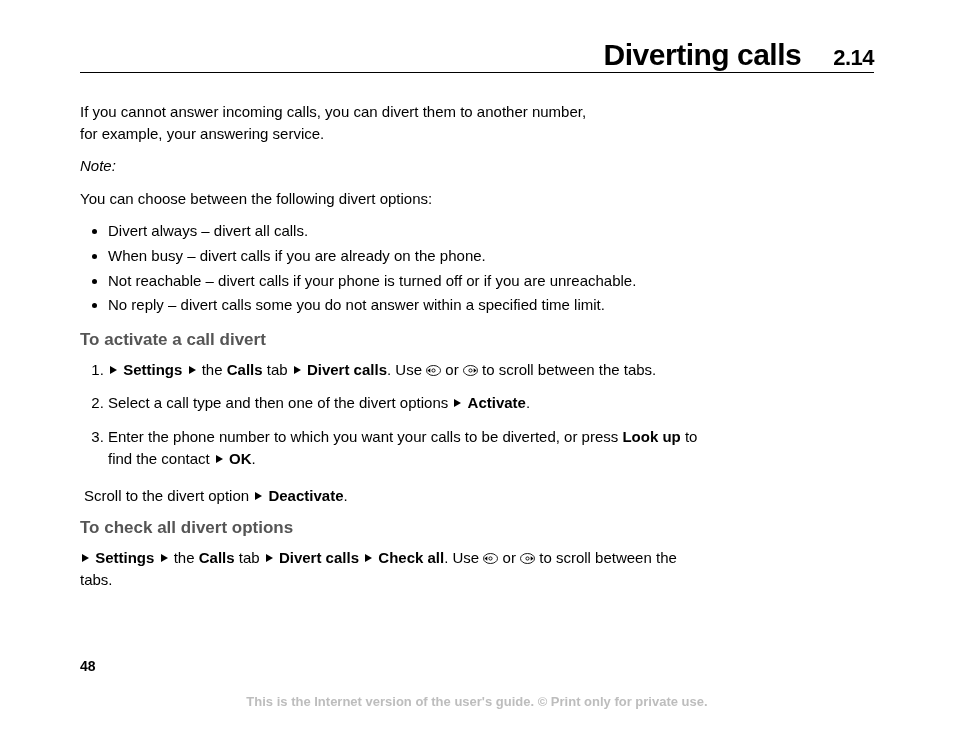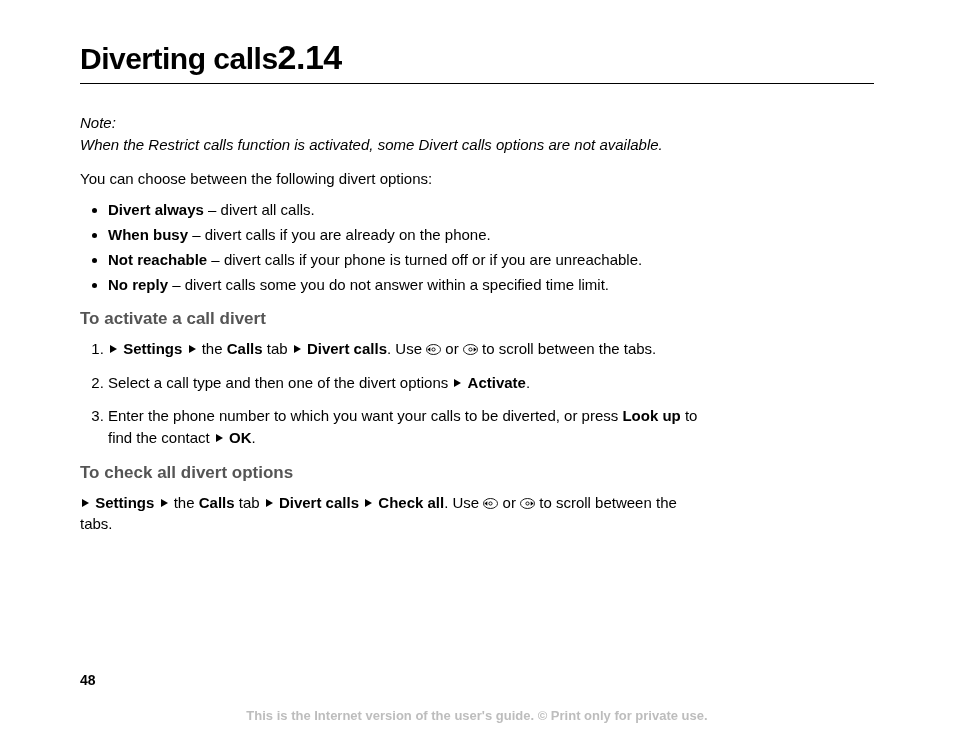--- a/index.html
+++ b/index.html
@@ -16,36 +16,36 @@
     width: 954px;
     height: 735px;
     font-family: "Helvetica Neue", Helvetica, Arial, sans-serif;
     color: var(--text);
     box-sizing: border-box;
     padding: 38px 80px 0 80px;
     position: relative;
   }
   .titlebar {
     display: flex;
-    justify-content: flex-start;
+    justify-content: flex-end;
     align-items: baseline;
     border-bottom: 1.2px solid #000;
-    padding-bottom: 6px;
     margin-bottom: 28px;
     font-stretch: condensed;
   }
   .title {
     font-size: 30px;
     font-weight: 700;
     letter-spacing: -0.5px;
   }
   .secnum {
-    font-size: 34px;
+    font-size: 22px;
     font-weight: 700;
     letter-spacing: -0.5px;
+    margin-left: 32px;
   }
   .body {
     font-size: 15px;
     line-height: 1.45;
     font-weight: 300;
   }
   .para {
     margin: 0 0 10px 0;
     max-width: 620px;
   }
@@ -58,21 +58,21 @@
     display: block;
   }
   ul.options {
     margin: 6px 0 12px 0;
     padding-left: 28px;
   }
   ul.options li {
     margin: 3px 0;
     font-weight: 300;
   }
-  ul.options li .b { font-weight: 700; }
+  ul.options li .b { font-weight: 400; }
   .subhead {
     font-weight: 700;
     color: var(--gray);
     margin: 10px 0 6px 0;
     font-size: 17px;
   }
   ol.steps {
     margin: 4px 0 10px 0;
     padding-left: 28px;
     max-width: 620px;
@@ -102,21 +102,21 @@
   .indent {
     padding-left: 4px;
     margin-bottom: 10px;
     max-width: 620px;
     font-weight: 300;
   }
   .footer {
     position: absolute;
     left: 80px;
     right: 80px;
-    bottom: 12px;
+    bottom: 26px;
   }
   .pagenum {
     font-weight: 700;
     font-size: 14px;
   }
   .footnote {
     text-align: center;
     color: var(--lightgray);
     font-weight: 700;
     font-size: 13px;
@@ -126,24 +126,27 @@
 </head>
 <body>
 
 <div class="titlebar">
   <div class="title">Diverting calls</div>
   <div class="secnum">2.14</div>
 </div>
 
 <div class="body">
 
+  <p class="para">
+    <span>If you cannot answer incoming calls, you can divert them to another number,</span><br>
+    <span>for example, your answering service.</span>
+  </p>
 
   <p class="note">
     <span class="note-label">Note:</span>
-    <span>When the Restrict calls function is activated, some Divert calls options are not available.</span>
   </p>
 
   <p class="para">You can choose between the following divert options:</p>
 
   <ul class="options">
     <li><span class="b">Divert always</span><span> – divert all calls.</span></li>
     <li><span class="b">When busy</span><span> – divert calls if you are already on the phone.</span></li>
     <li><span class="b">Not reachable</span><span> – divert calls if your phone is turned off or if you are unreachable.</span></li>
     <li><span class="b">No reply</span><span> – divert calls some you do not answer within a specified time limit.</span></li>
   </ul>
@@ -168,20 +171,24 @@
     <li>
       <span>Select a call type and then one of the divert options </span><span class="arrow"></span>
       <span class="b">Activate</span><span>.</span>
     </li>
     <li>
       <span>Enter the phone number to which you want your calls to be diverted, or press </span><span class="b">Look up</span><span> to find the contact </span><span class="arrow"></span>
       <span class="b">OK</span><span>.</span>
     </li>
   </ol>
 
+  <p class="indent">
+    <span> Scroll to the divert option </span><span class="arrow"></span>
+    <span class="b">Deactivate</span><span>.</span>
+  </p>
 
   <div class="subhead">To check all divert options</div>
   <p class="para">
     <span class="arrow"></span>
     <span class="b">Settings</span>
     <span class="arrow"></span><span> the </span><span class="b">Calls</span><span> tab </span><span class="arrow"></span>
     <span class="b">Divert calls</span>
     <span class="arrow"></span>
     <span class="b">Check all</span><span>. Use </span><span class="nav-icon"><svg viewBox="0 0 15 11">
           <ellipse cx="7.5" cy="5.5" rx="7" ry="5" fill="none" stroke="#000" stroke-width="0.9"></ellipse>

